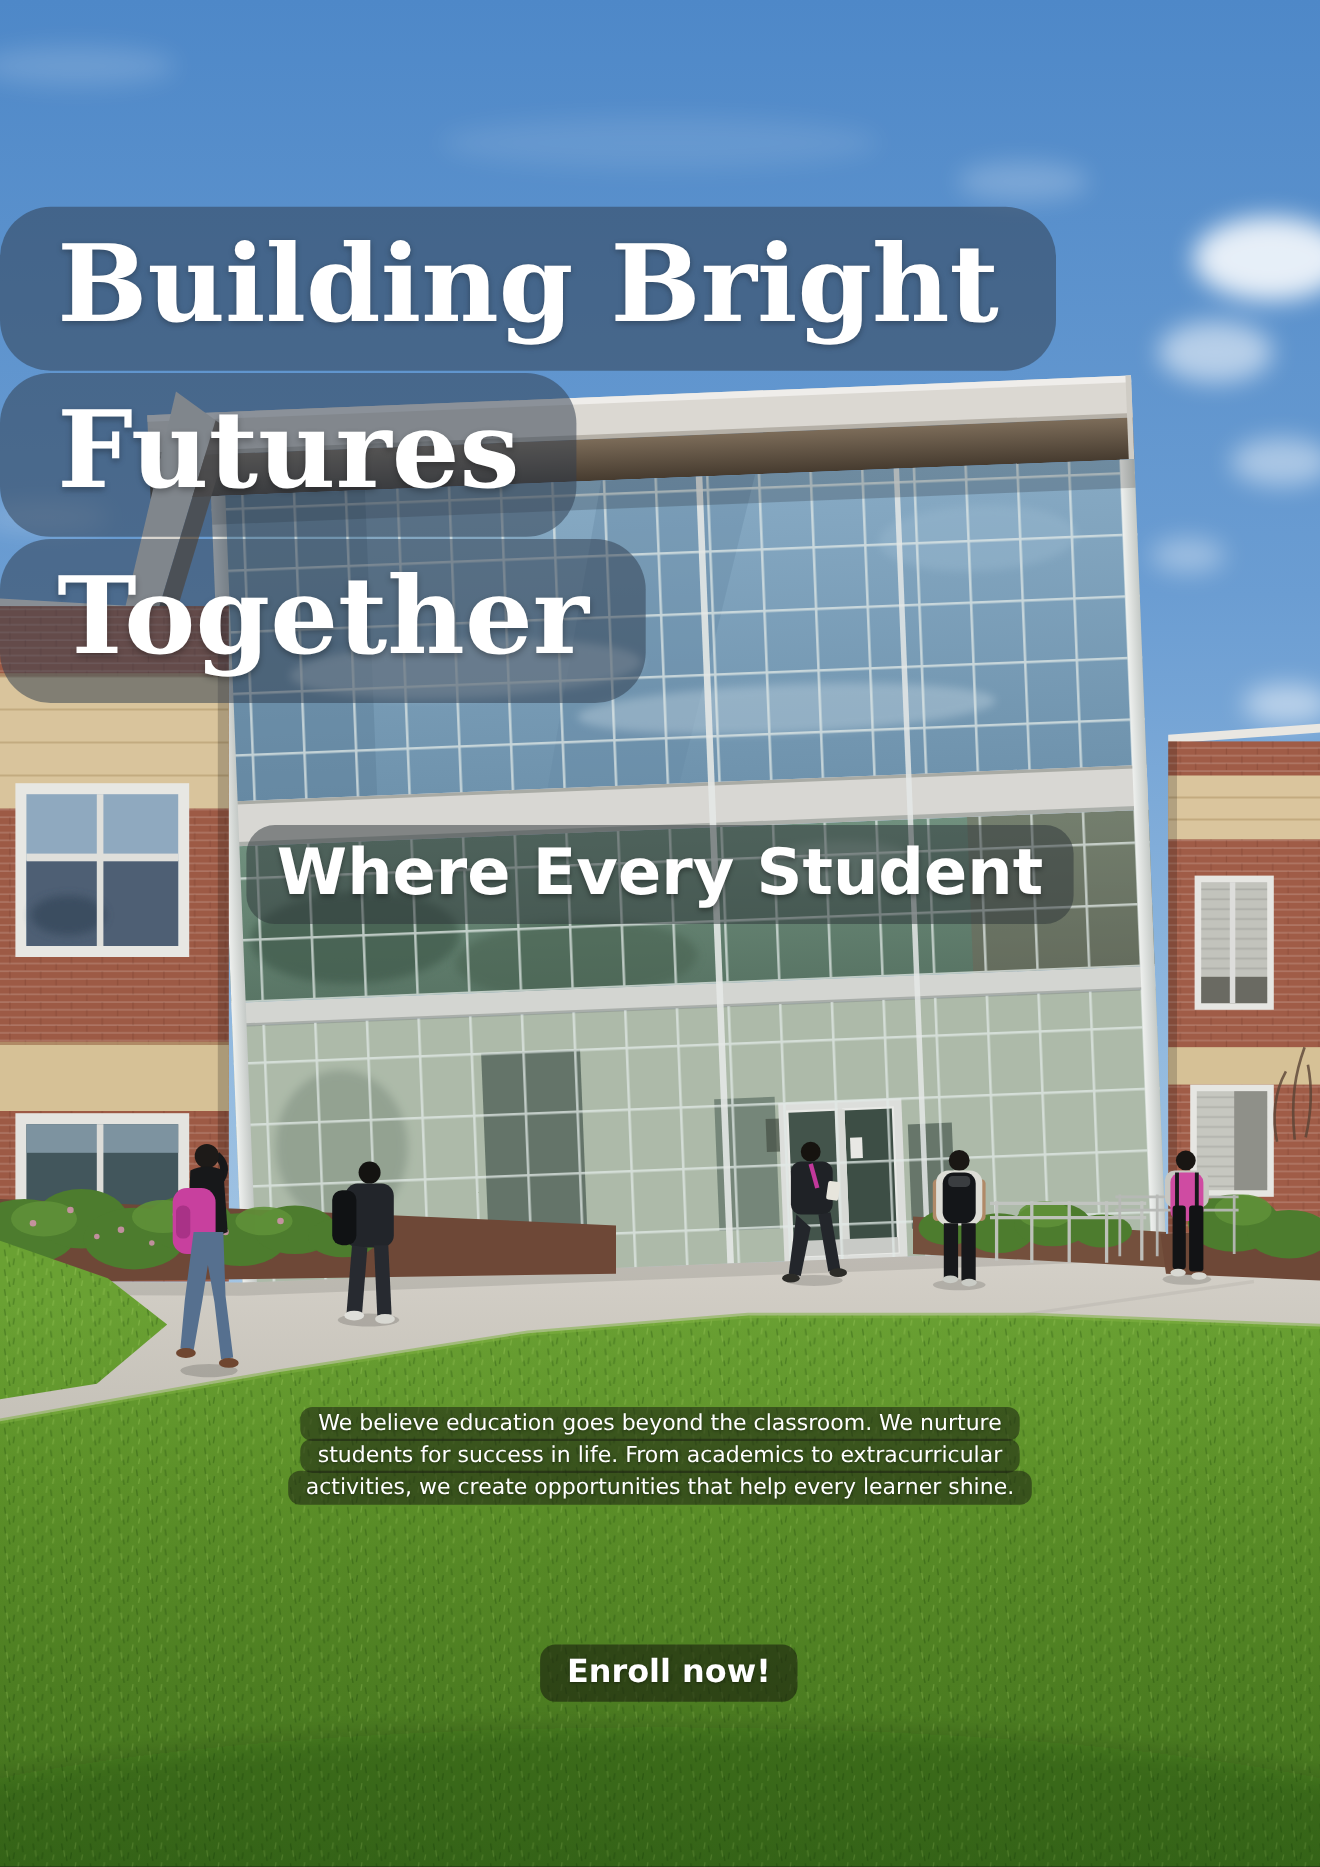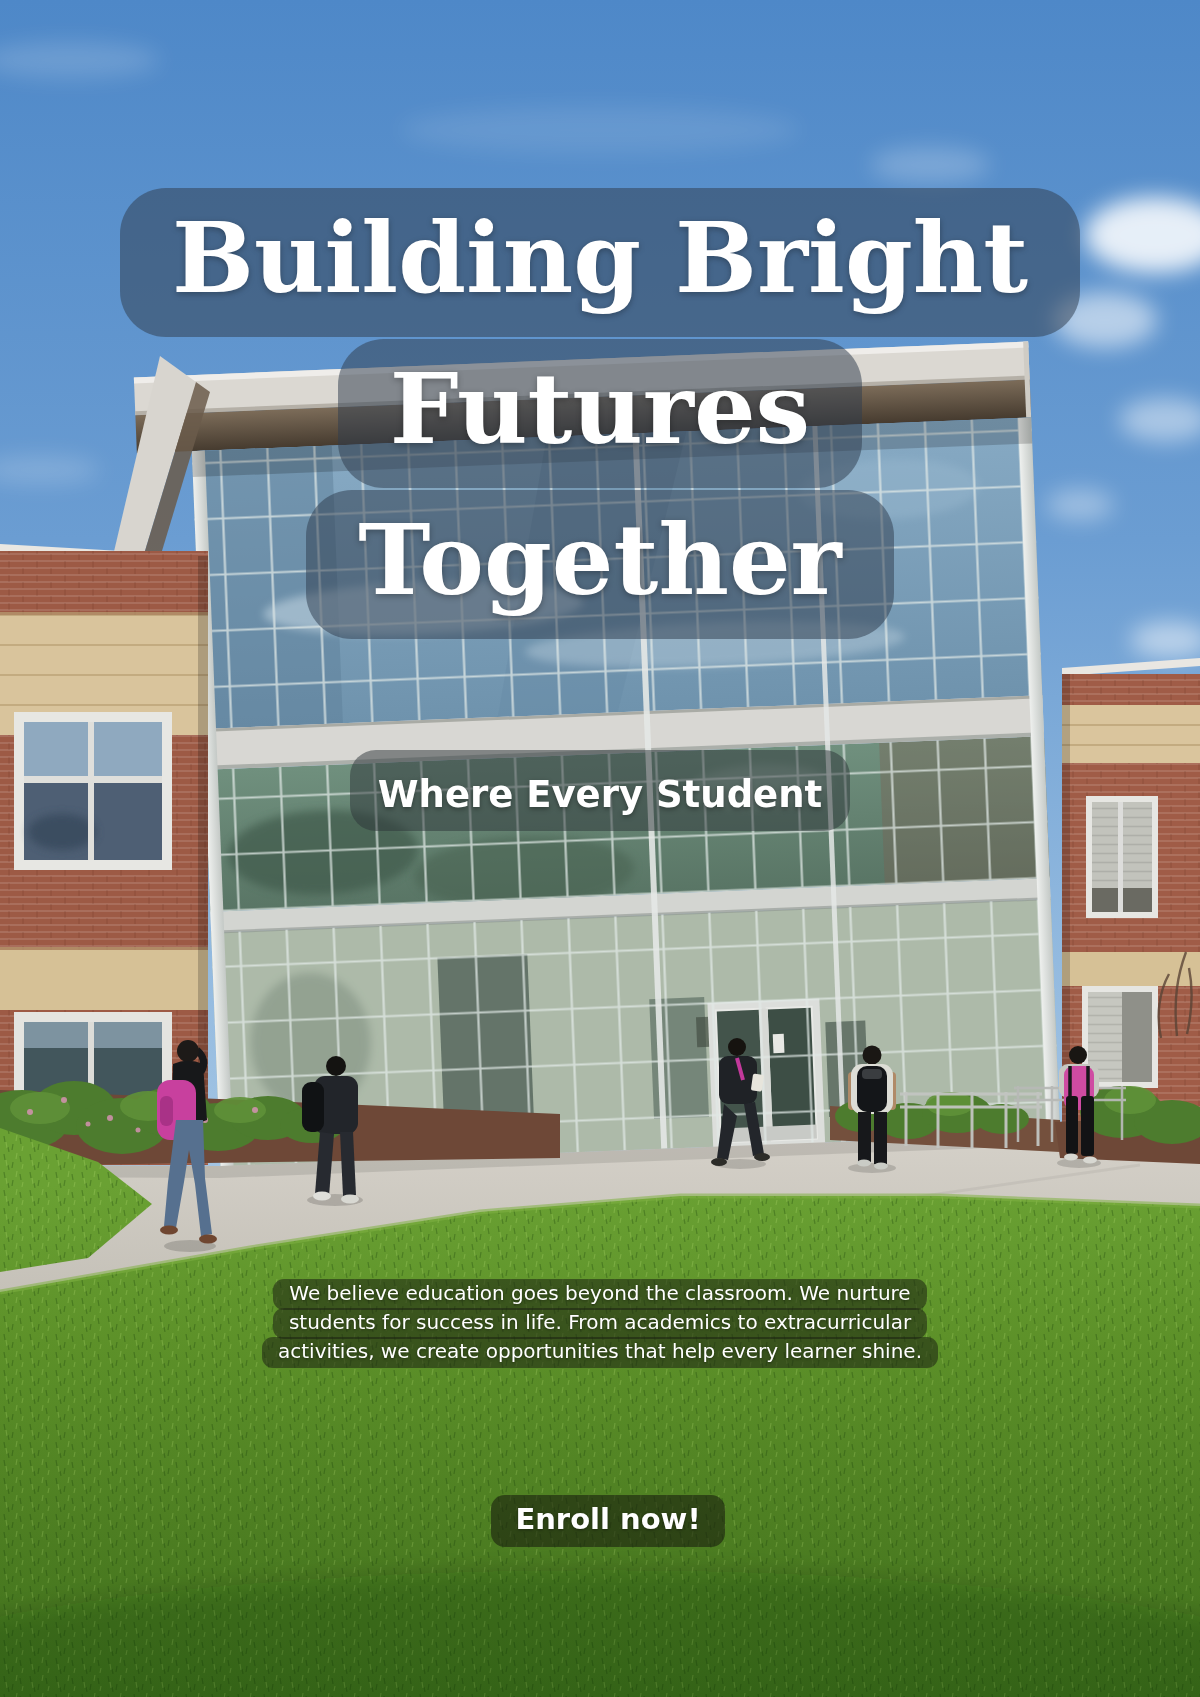--- a/index.html
+++ b/index.html
@@ -5,42 +5,42 @@
   html,body{margin:0;padding:0;background:#1b1b1b;}
   .poster{
     position:relative;width:1200px;height:1697px;margin:0 auto;overflow:hidden;
     font-family:"DejaVu Sans","Liberation Sans",sans-serif;
   }
   .scene{position:absolute;inset:0;z-index:0;}
   .overlay-layer{position:absolute;inset:0;z-index:1;}
 
   .headline{
     position:absolute;top:188px;left:0;right:0;
-    display:flex;flex-direction:column;align-items:center;gap:2px;
+    display:flex;flex-direction:column;align-items:flex-start;gap:2px;
   }
   .headline-line{
     display:inline-block;
     font-family:"DejaVu Serif","Liberation Serif",serif;
     font-weight:700;font-size:97px;line-height:1;
     color:var(--text-color,#fff);
     background:var(--headline-overlay,rgba(47,62,78,.52));
     padding:22px 52px 30px;border-radius:46px;
     text-shadow:0 2px 6px rgba(0,0,0,.30);
     white-space:nowrap;
   }
   .subtitle{
     position:absolute;top:750px;left:0;right:0;
     display:flex;flex-direction:column;align-items:center;
   }
   .subtitle-line{
     display:inline-block;
-    font-weight:700;font-size:37px;line-height:1;
+    font-weight:700;font-size:58px;line-height:1;
     color:var(--text-color,#fff);
     background:var(--subtitle-overlay,rgba(44,52,56,.5));
-    padding:26px 28px 18px;border-radius:26px;
+    padding:14px 28px 18px;border-radius:26px;
     text-shadow:0 2px 5px rgba(0,0,0,.35);
     white-space:nowrap;
   }
   .subtitle-line + .subtitle-line{margin-top:-12px;}
   .body-text{
     position:absolute;top:1279px;left:0;right:0;
     display:flex;flex-direction:column;align-items:center;
   }
   .body-line{
     display:inline-block;

